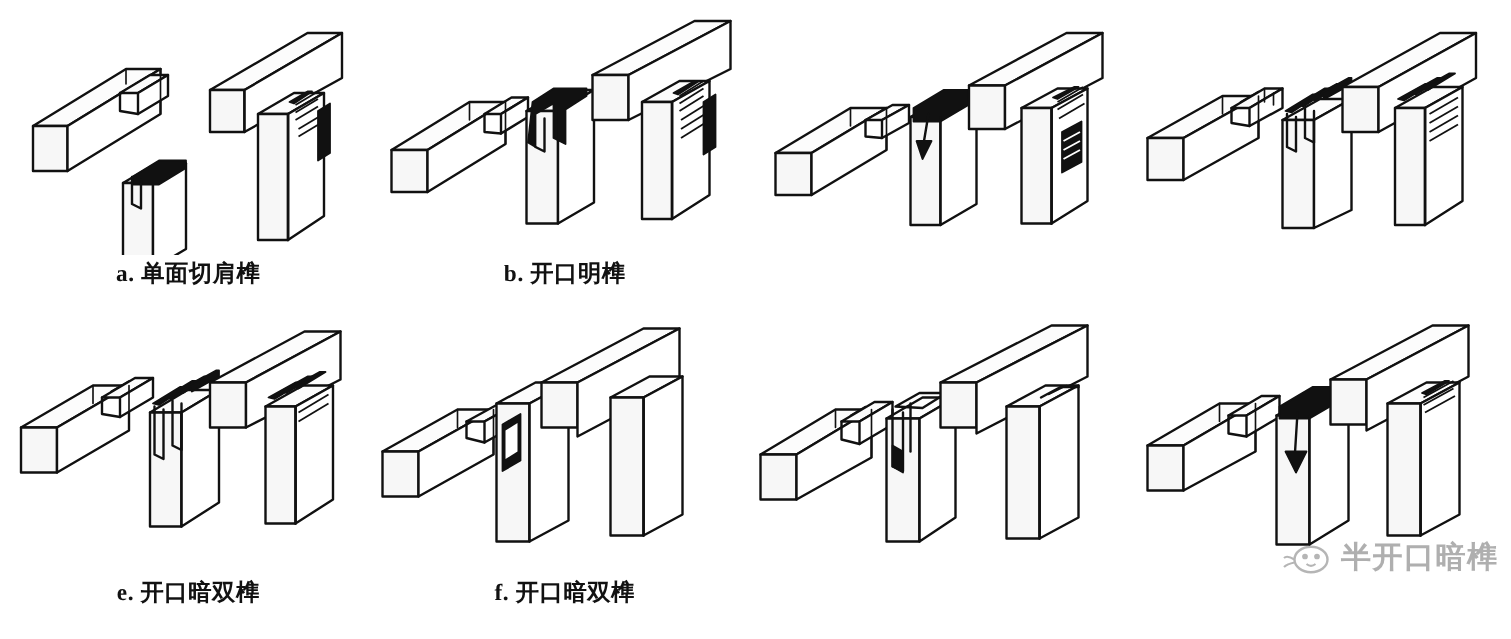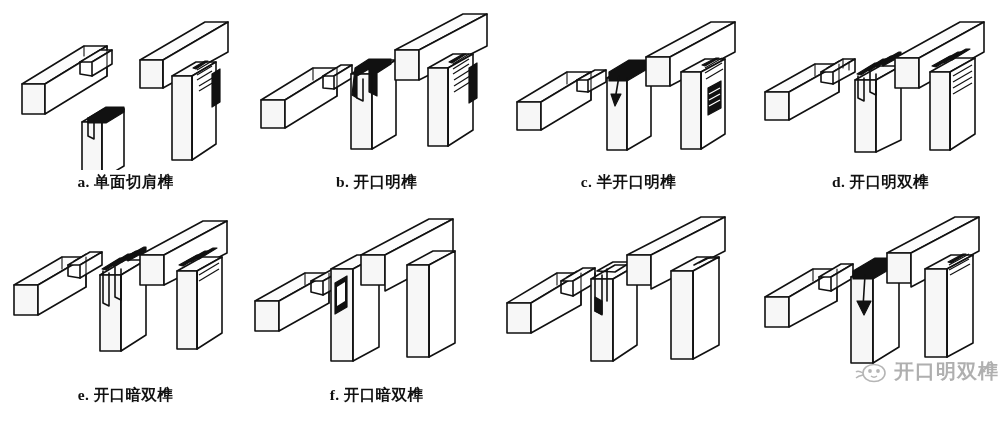--- a/index.html
+++ b/index.html
@@ -186,21 +186,20 @@
             <polygon class="dark" points="205,86 218,79 218,106 205,113"></polygon>
             <g class="hatch">
               <path d="M206,92 L217,86" stroke="#fff"></path>
               <path d="M206,98 L217,92" stroke="#fff"></path>
               <path d="M206,104 L217,98" stroke="#fff"></path>
             </g>
             <path class="ln" d="M198,70 L198,147"></path>
           </g>
         </svg>
       </div>
-      <div class="caption">c. 半开口明榫</div>
     </div>
 
     <div class="cell c3">
       <div class="fig">
         <svg viewBox="0 0 251 168" xmlns="http://www.w3.org/2000/svg">
           <g>
 
             <polygon class="face-top" points="10,90 60,62 84,62 34,90"></polygon>
             <polygon class="face-side" points="10,90 34,90 34,118 10,118"></polygon>
             <polygon class="face" points="34,90 84,62 84,90 34,118"></polygon>
@@ -238,21 +237,20 @@
             <g class="hatch">
               <path d="M198,74 L217,63"></path>
               <path d="M198,80 L217,69"></path>
               <path d="M198,86 L217,75"></path>
               <path d="M198,92 L217,81"></path>
             </g>
             <path class="ln" d="M195,70 L195,148"></path>
           </g>
         </svg>
       </div>
-      <div class="caption">d. 开口明双榫</div>
     </div>
   </div>
 
   <div class="row row-2">
 
     <div class="cell c0">
       <div class="fig">
         <svg viewBox="0 0 251 168" xmlns="http://www.w3.org/2000/svg">
           <g>
 
@@ -411,16 +409,16 @@
 
   <div class="watermark">
     <svg class="wm-logo" viewBox="0 0 34 22" xmlns="http://www.w3.org/2000/svg">
       <ellipse cx="19" cy="12" rx="11" ry="8.5" fill="none" stroke="#7a7a7a" stroke-width="1.6"></ellipse>
       <circle cx="15" cy="10" r="1.9" fill="#7a7a7a"></circle>
       <circle cx="23" cy="10" r="1.9" fill="#7a7a7a"></circle>
       <path d="M16,15 q3,2.4 6,0" fill="none" stroke="#7a7a7a" stroke-width="1.4"></path>
       <path d="M8,12 q-5,-3 -7,-1" fill="none" stroke="#7a7a7a" stroke-width="1.4"></path>
       <path d="M8,14 q-5,1 -7,3" fill="none" stroke="#7a7a7a" stroke-width="1.4"></path>
     </svg>
-    <span class="wm-text">开口明双榫</span>
+    <span class="wm-text">半开口暗榫</span>
   </div>
 
 </div>
 
 </body></html>

